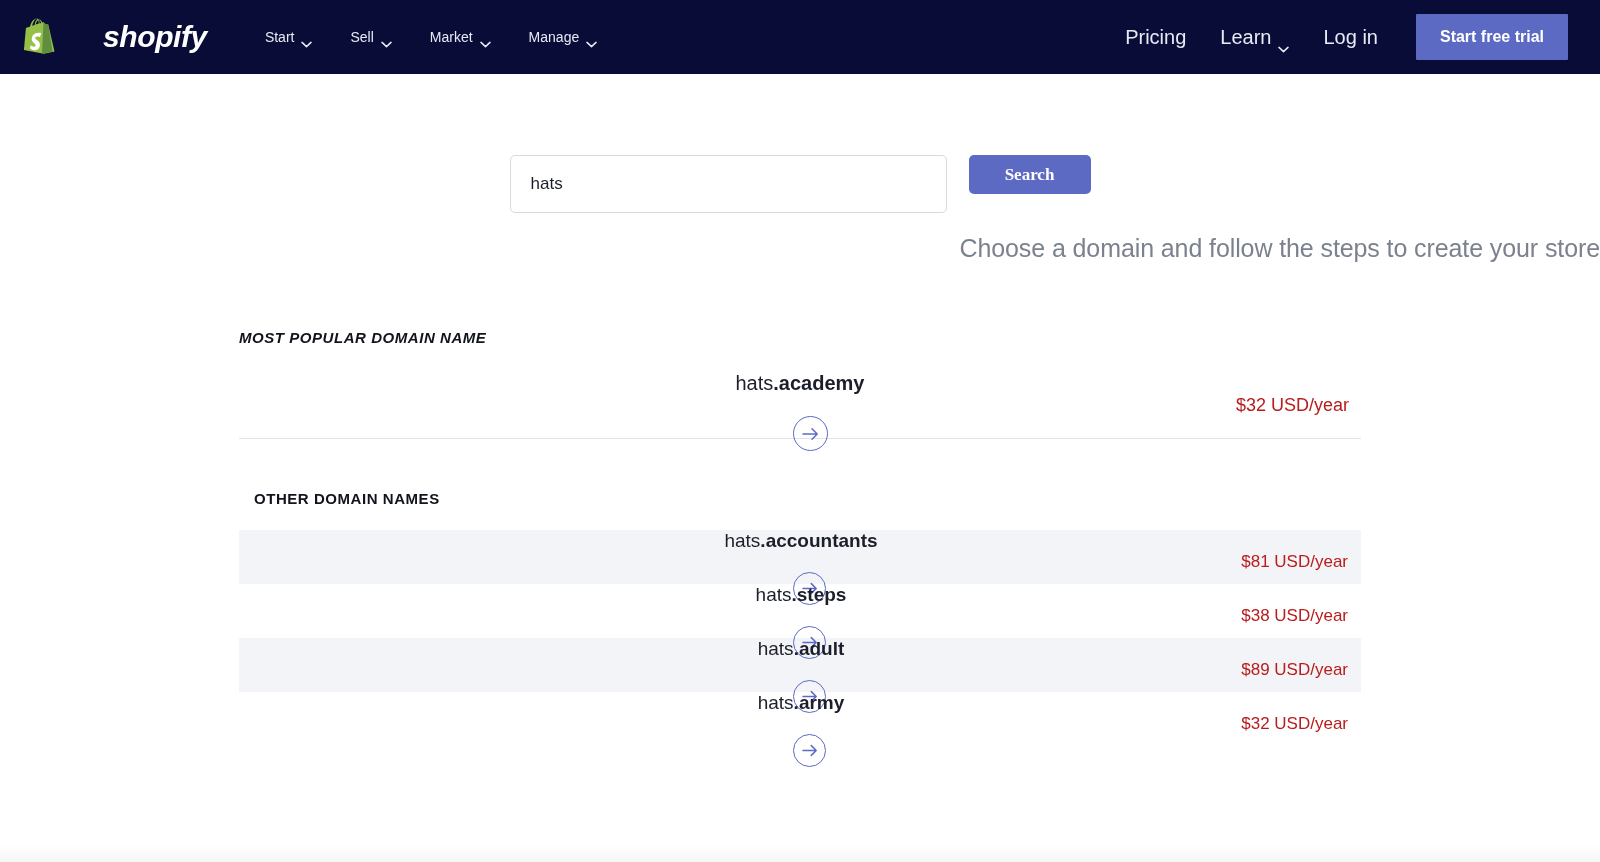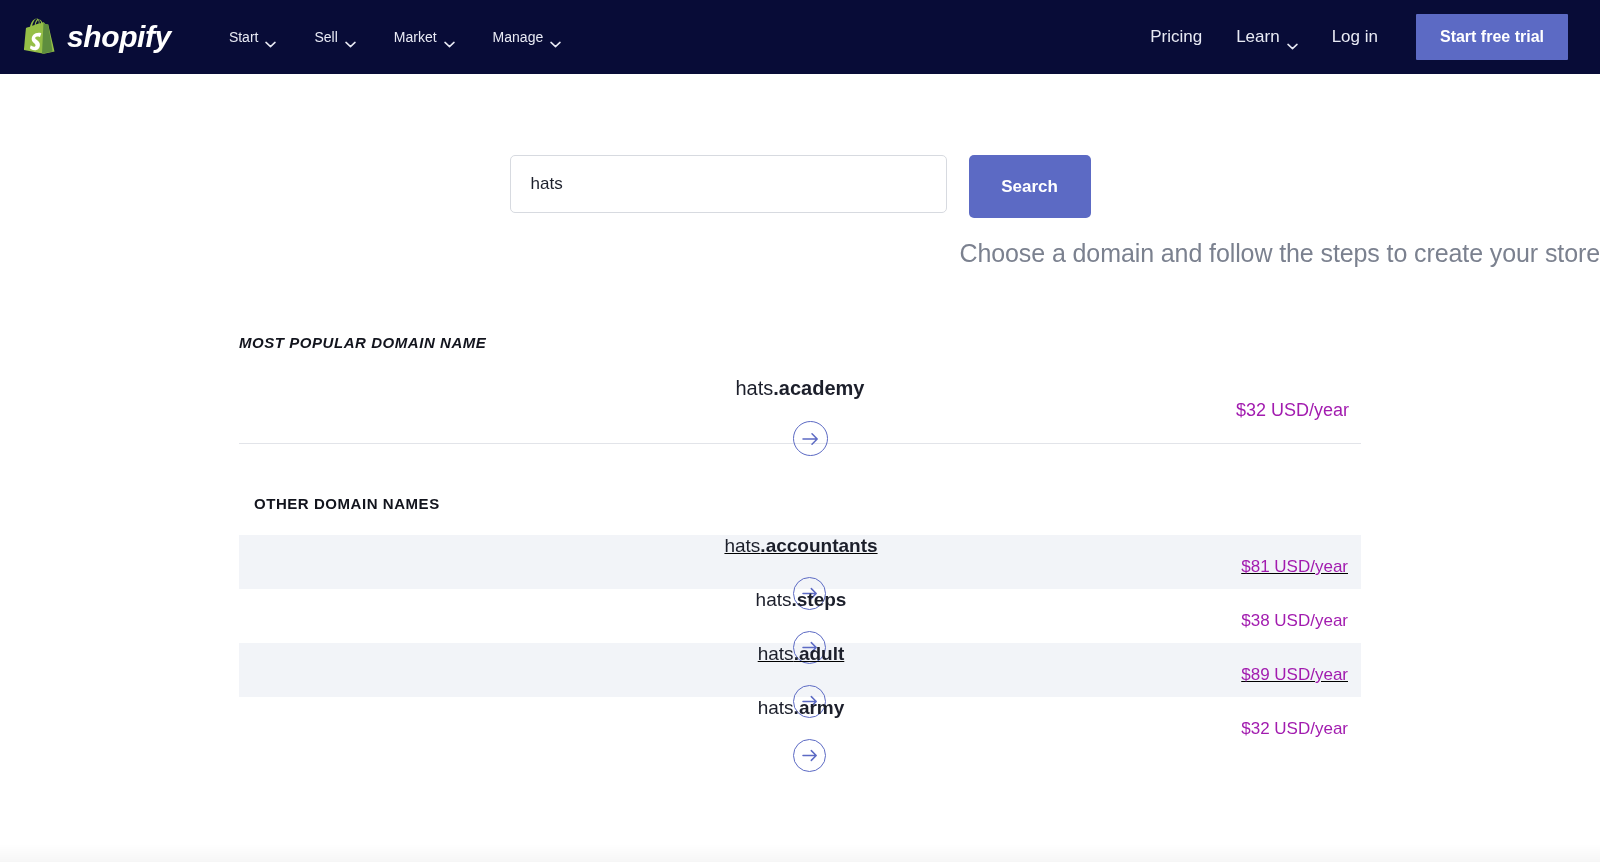--- a/index.html
+++ b/index.html
@@ -31,20 +31,21 @@
     cursor: pointer;
   }
   .logo-mark { width: 34px; height: 38px; display: block; }
   .logo-word {
     color: #ffffff;
     font-size: 30px;
     font-weight: 700;
     font-style: italic;
     letter-spacing: -0.4px;
     line-height: 1;
+    margin-left: 36px;
   }
 
   .nav-left { display: flex; align-items: center; gap: 10px; }
   .nav-item {
     display: flex;
     align-items: center;
     gap: 7px;
     color: #e8eaf4;
     font-size: 14px;
     font-weight: 400;
@@ -59,21 +60,21 @@
     position: relative;
     top: 1px;
   }
 
   .nav-right {
     margin-left: auto;
     display: flex;
     align-items: center;
     gap: 6px;
   }
-  .nav-right .nav-item { font-size: 17px; }
+  .nav-right .nav-item { font-size: 20px; }
 
   .trial-btn {
     background: #5c6ac4;
     color: #ffffff;
     font-size: 16px;
     font-weight: 700;
     border: none;
     border-radius: 1px;
     padding: 14px 24px;
     margin-left: 18px;
@@ -106,29 +107,29 @@
     font-size: 17px;
     color: #1c1f2b;
     font-family: "Liberation Sans", sans-serif;
     background: #ffffff;
     outline: none;
   }
   .search-input::placeholder { color: #9aa0ad; }
 
   .search-btn {
     width: 122px;
-    height: 63px;
+    height: 39px;
     background: #5c6ac4;
     color: #ffffff;
     border: none;
     border-radius: 5px;
     font-size: 17px;
     font-weight: 700;
     cursor: pointer;
-    font-family: Liberation Sans, sans-serif;
+    font-family: Liberation Serif, serif;
   }
 
   .page-title {
     text-align: center;
     margin-top: 38px;
     font-size: 45px;
     font-weight: 400;
     color: #1b1f2b;
     letter-spacing: -0.3px;
     line-height: 1.15;
@@ -179,21 +180,21 @@
   .domain-name {
     font-size: 19px;
     color: #1c1f2b;
     font-weight: 400;
     white-space: nowrap;
   }
   .domain-name .tld { font-weight: 700; }
   .domain-price {
     margin-left: auto;
     font-size: 17px;
-    color: #a21caf;
+    color: #b91c1c;
     white-space: nowrap;
   }
   .popular-row .domain-name { font-size: 20px; }
   .popular-row .domain-price { font-size: 18px; }
 
   .go-btn {
     width: 33px;
     height: 33px;
     border-radius: 50%;
     border: 1.6px solid #5c6ac4;
@@ -209,21 +210,21 @@
   .go-btn svg { display: block; }
 
   .divider {
     height: 1px;
     background: #e2e4e9;
     margin-top: 4px;
   }
 
   .other-block { margin-top: 51px; }
   .domain-list { margin-top: 23px; }
-  .domain-row.alt { background: #f2f4f8; text-decoration: underline; }
+  .domain-row.alt { background: #f2f4f8; }
 
   .bottom-fade {
     position: absolute;
     left: 0;
     bottom: 0;
     width: 1600px;
     height: 18px;
     background: linear-gradient(to bottom, rgba(0,0,0,0) 0%, rgba(0,0,0,0.035) 100%);
     pointer-events: none;
   }

